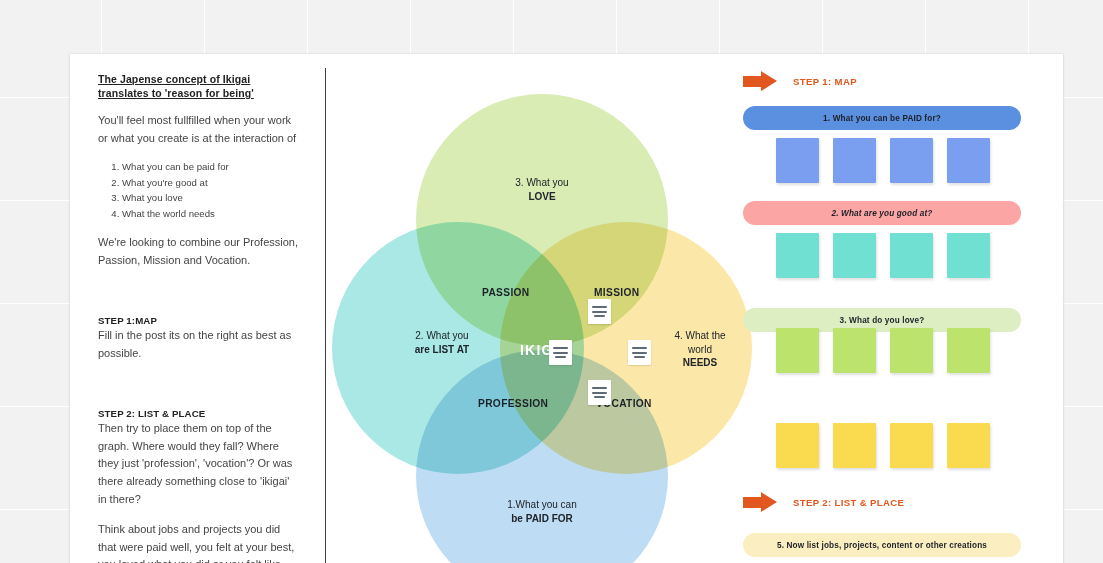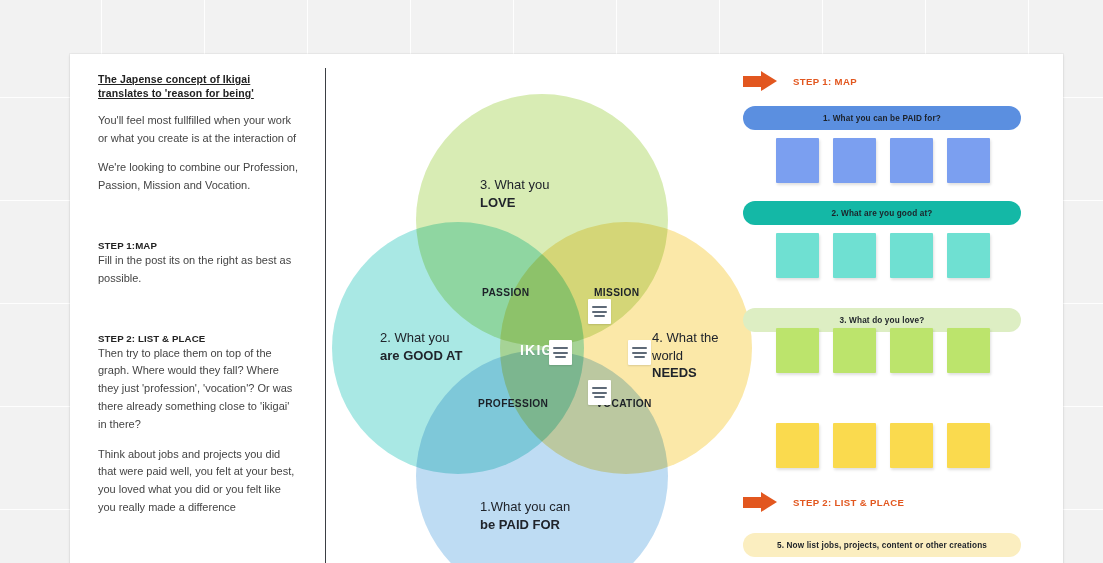--- a/index.html
+++ b/index.html
@@ -57,22 +57,22 @@
   .venn{position:absolute;left:262px;top:40px;width:420px;height:440px;}
   .circle{
     position:absolute;border-radius:50%;
     mix-blend-mode:multiply;
   }
   .c-love      {width:252px;height:252px;left:84px;top:0px;   background:#d8ecb4;}
   .c-goodat    {width:252px;height:252px;left:0px;  top:128px; background:#a9e8e4;}
   .c-needs     {width:252px;height:252px;left:168px;top:128px;background:#fbe8a8;}
   .c-paidfor   {width:252px;height:252px;left:84px; top:256px;background:#bedcf3;}
 
-  .v-lbl{position:absolute;color:#20242b;text-align:left;line-height:1.35;
-         font-size:13px;pointer-events:none;}
+  .v-lbl{position:absolute;color:#20242b;text-align:center;line-height:1.35;
+         font-size:10px;pointer-events:none;}
   .v-lbl b{font-weight:bold;}
   .v-num-love   {left:148px;top:82px;width:124px;}
   .v-num-goodat {left:48px; top:235px;width:124px;}
   .v-num-needs  {left:320px;top:235px;width:96px;}
   .v-num-paid   {left:148px;top:404px;width:124px;}
 
   .v-seg{position:absolute;font-size:10.2px;font-weight:bold;color:#1c2128;
          letter-spacing:.35px;text-align:left;pointer-events:none;}
   .v-passion  {left:150px;top:193px;width:110px;}
   .v-mission  {left:262px;top:193px;width:110px;}
@@ -133,20 +133,26 @@
     <div class="divider"></div>
 
     <div class="left-panel">
       <div class="lp-title">
         <div>The Japense concept of Ikigai</div>
         <div>translates to 'reason for being'</div>
       </div>
 
       <p class="lp-para">You'll feel most fullfilled when your work or what you create is at the interaction of</p>
 
+      <ol class="lp-list">
+        <li>What you can be paid for</li>
+        <li>What you're good at</li>
+        <li>What you love</li>
+        <li>What the world needs</li>
+      </ol>
 
       <p class="lp-para">We're looking to combine our Profession, Passion, Mission and Vocation.</p>
 
       <div class="lp-step-head">STEP 1:MAP</div>
       <p class="lp-para">Fill in the post its on the right as best as possible.</p>
 
       <div class="lp-step-head">STEP 2: LIST &amp; PLACE</div>
       <p class="lp-para">Then try to place them on top of the graph. Where would they fall? Where they just 'profession', 'vocation'? Or was there already something close to 'ikigai' in there?</p>
       <p class="lp-para">Think about jobs and projects you did that were paid well, you felt at your best, you loved what you did or you felt like you really made a difference</p>
     </div>
@@ -156,21 +162,21 @@
       <div class="circle c-goodat" style="background: rgb(169, 232, 228);"></div>
       <div class="circle c-needs" style="background: rgb(251, 232, 168);"></div>
       <div class="circle c-paidfor" style="background: rgb(190, 220, 243);"></div>
 
       <div class="v-lbl v-num-love">
         <span>3. What you</span><br>
         <b>LOVE</b>
       </div>
       <div class="v-lbl v-num-goodat">
         <span>2. What you</span><br>
-        <b>are GOOD AT</b>
+        <b>are LIST AT</b>
       </div>
       <div class="v-lbl v-num-needs">
         <span>4. What the</span><br>
         <span>world</span><br>
         <b>NEEDS</b>
       </div>
       <div class="v-lbl v-num-paid">
         <span>1.What you can</span><br>
         <b>be PAID FOR</b>
       </div>
@@ -214,21 +220,21 @@
       </div>
 
       <div class="band" id="band0" style="top: 52px; background: rgb(91, 143, 224);">1. What you can be PAID for?</div>
       <div class="stickyrow" id="row0" style="top:84px;">
           <div class="sticky" style="background: rgb(123, 159, 240);"></div>
           <div class="sticky" style="background: rgb(123, 159, 240);"></div>
           <div class="sticky" style="background: rgb(123, 159, 240);"></div>
           <div class="sticky" style="background: rgb(123, 159, 240);"></div>
         </div>
 
-      <div class="band" id="band1" style="top: 147px; background: #14b8a6;">2. What are you good at?</div>
+      <div class="band" id="band1" style="top: 147px; background: #fca5a5; font-style: italic;">2. What are you good at?</div>
       <div class="stickyrow" id="row1" style="top:179px;">
           <div class="sticky" style="background: rgb(111, 224, 210);"></div>
           <div class="sticky" style="background: rgb(111, 224, 210);"></div>
           <div class="sticky" style="background: rgb(111, 224, 210);"></div>
           <div class="sticky" style="background: rgb(111, 224, 210);"></div>
         </div>
 
       <div class="band" id="band2" style="top: 242px; background: rgb(221, 238, 195); margin-top: 12px;">3. What do you love?</div>
       <div class="stickyrow" id="row2" style="top:274px;">
           <div class="sticky" style="background: rgb(188, 228, 108);"></div>

